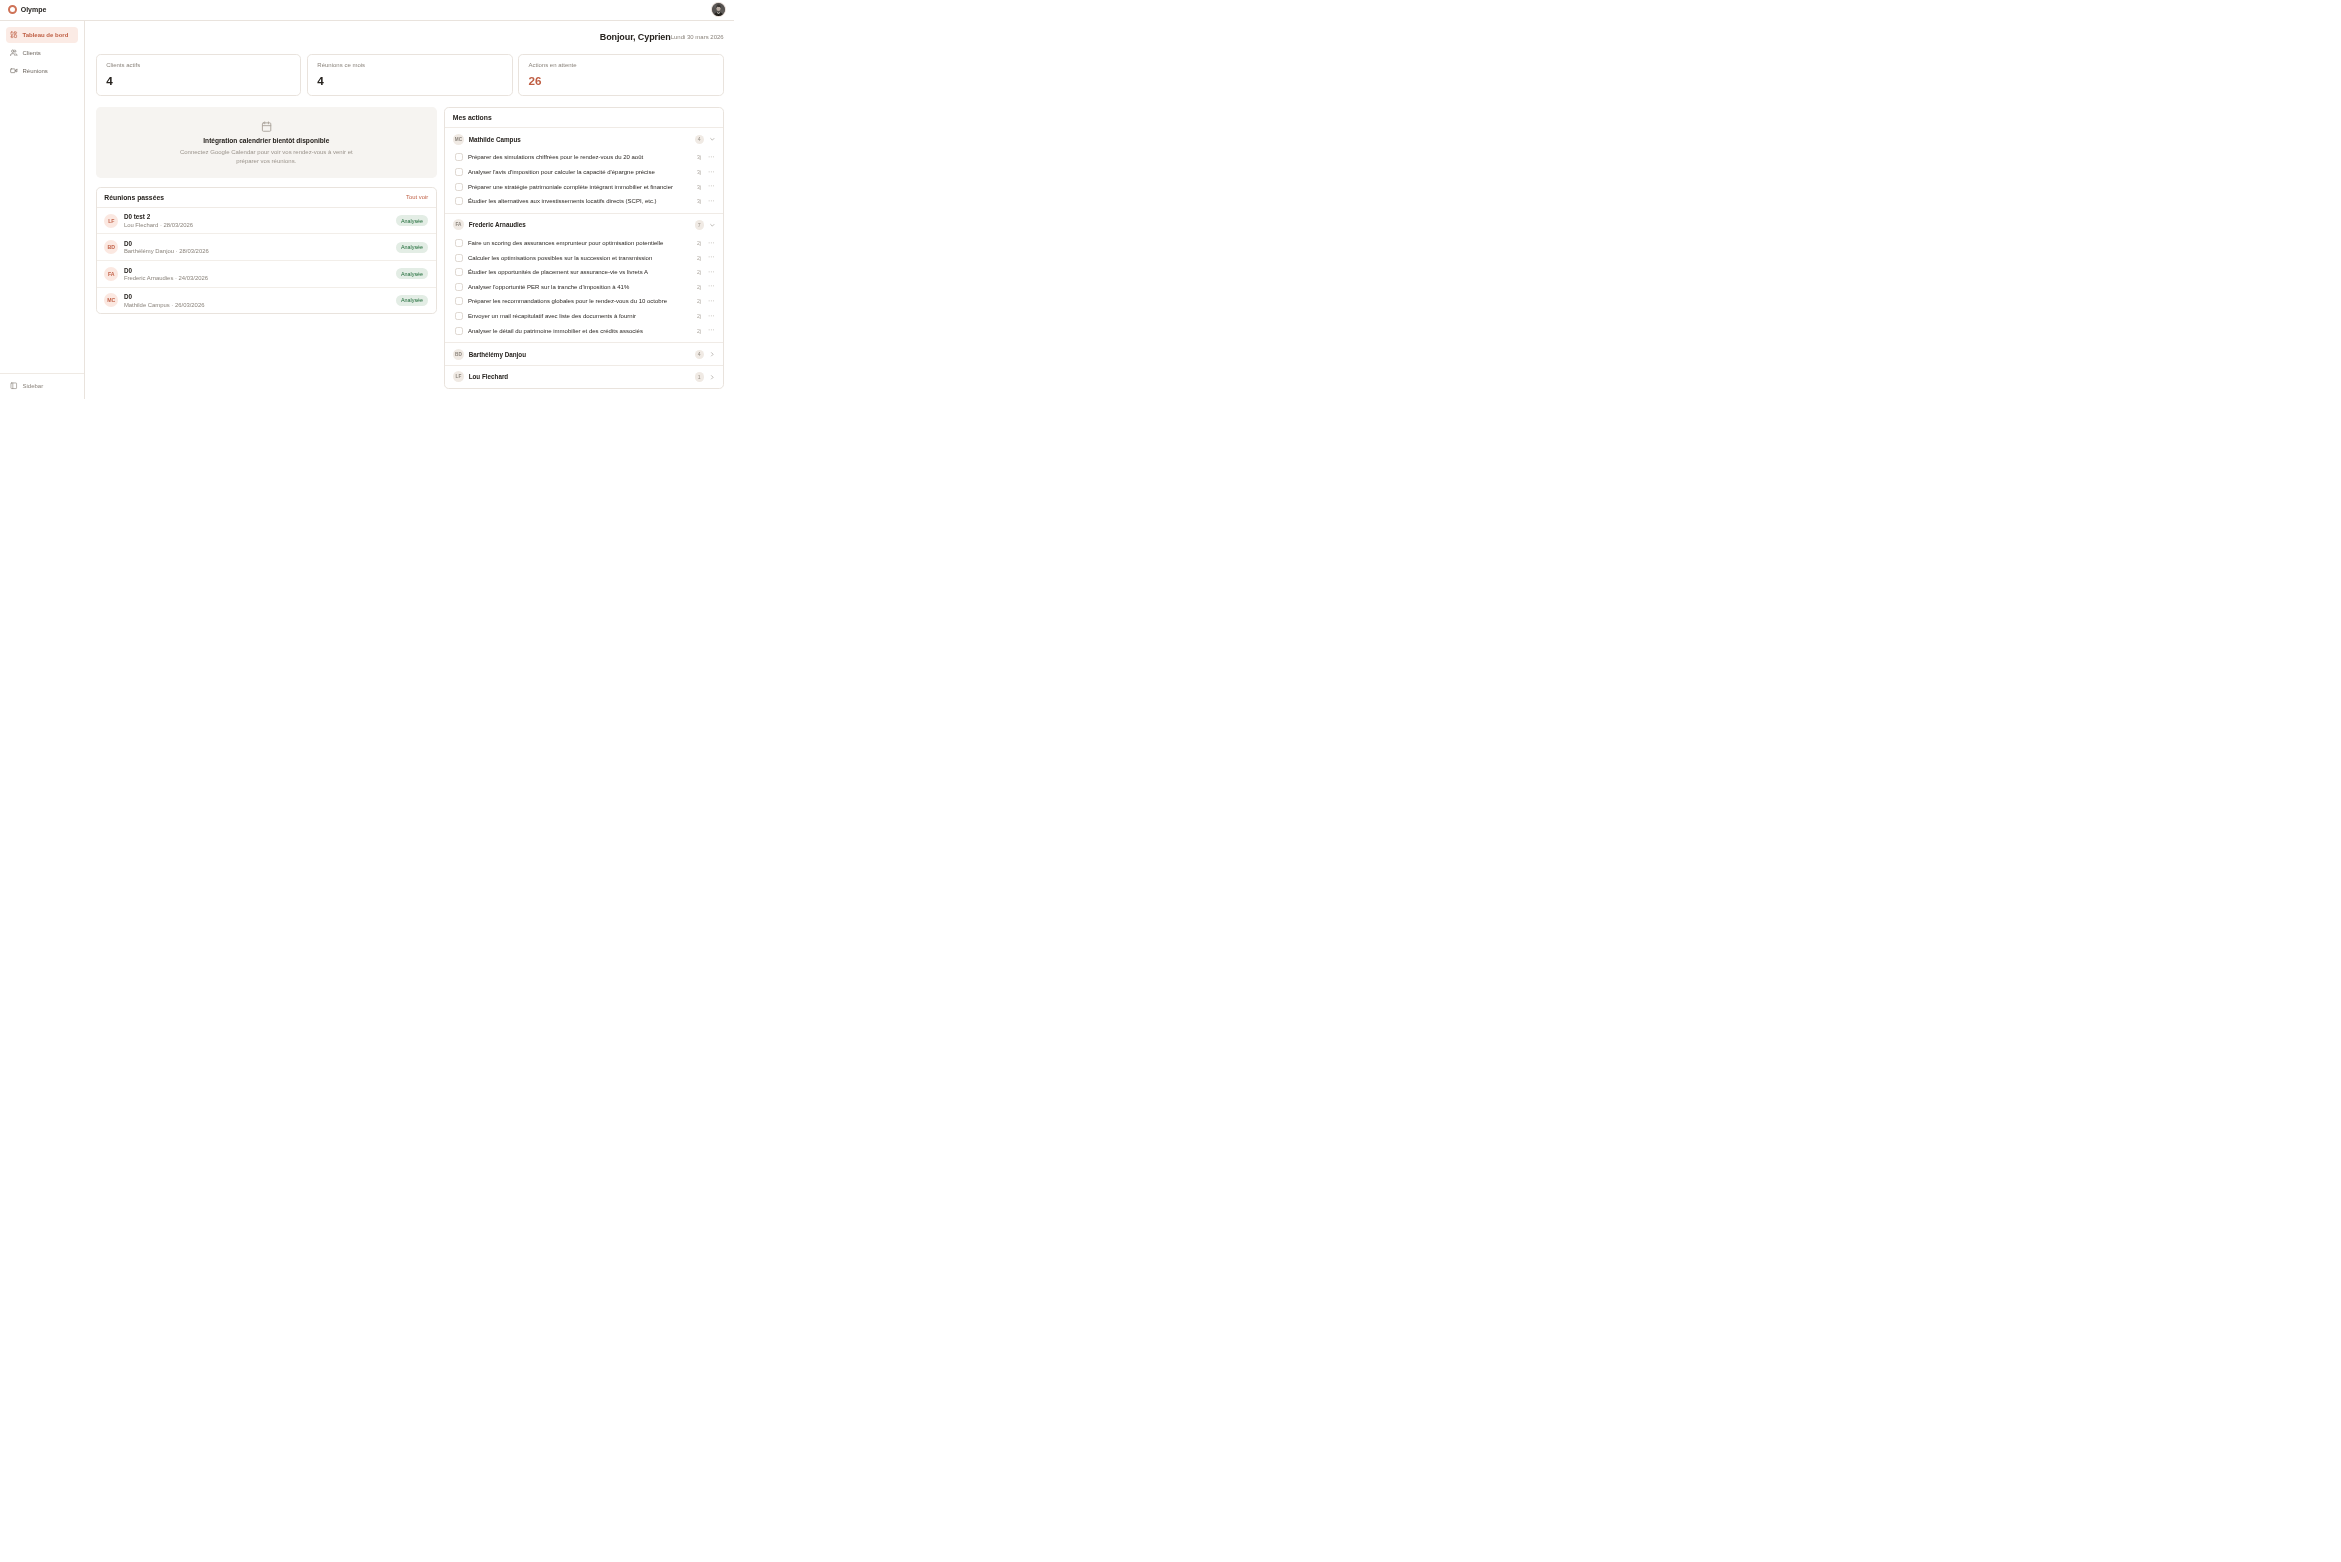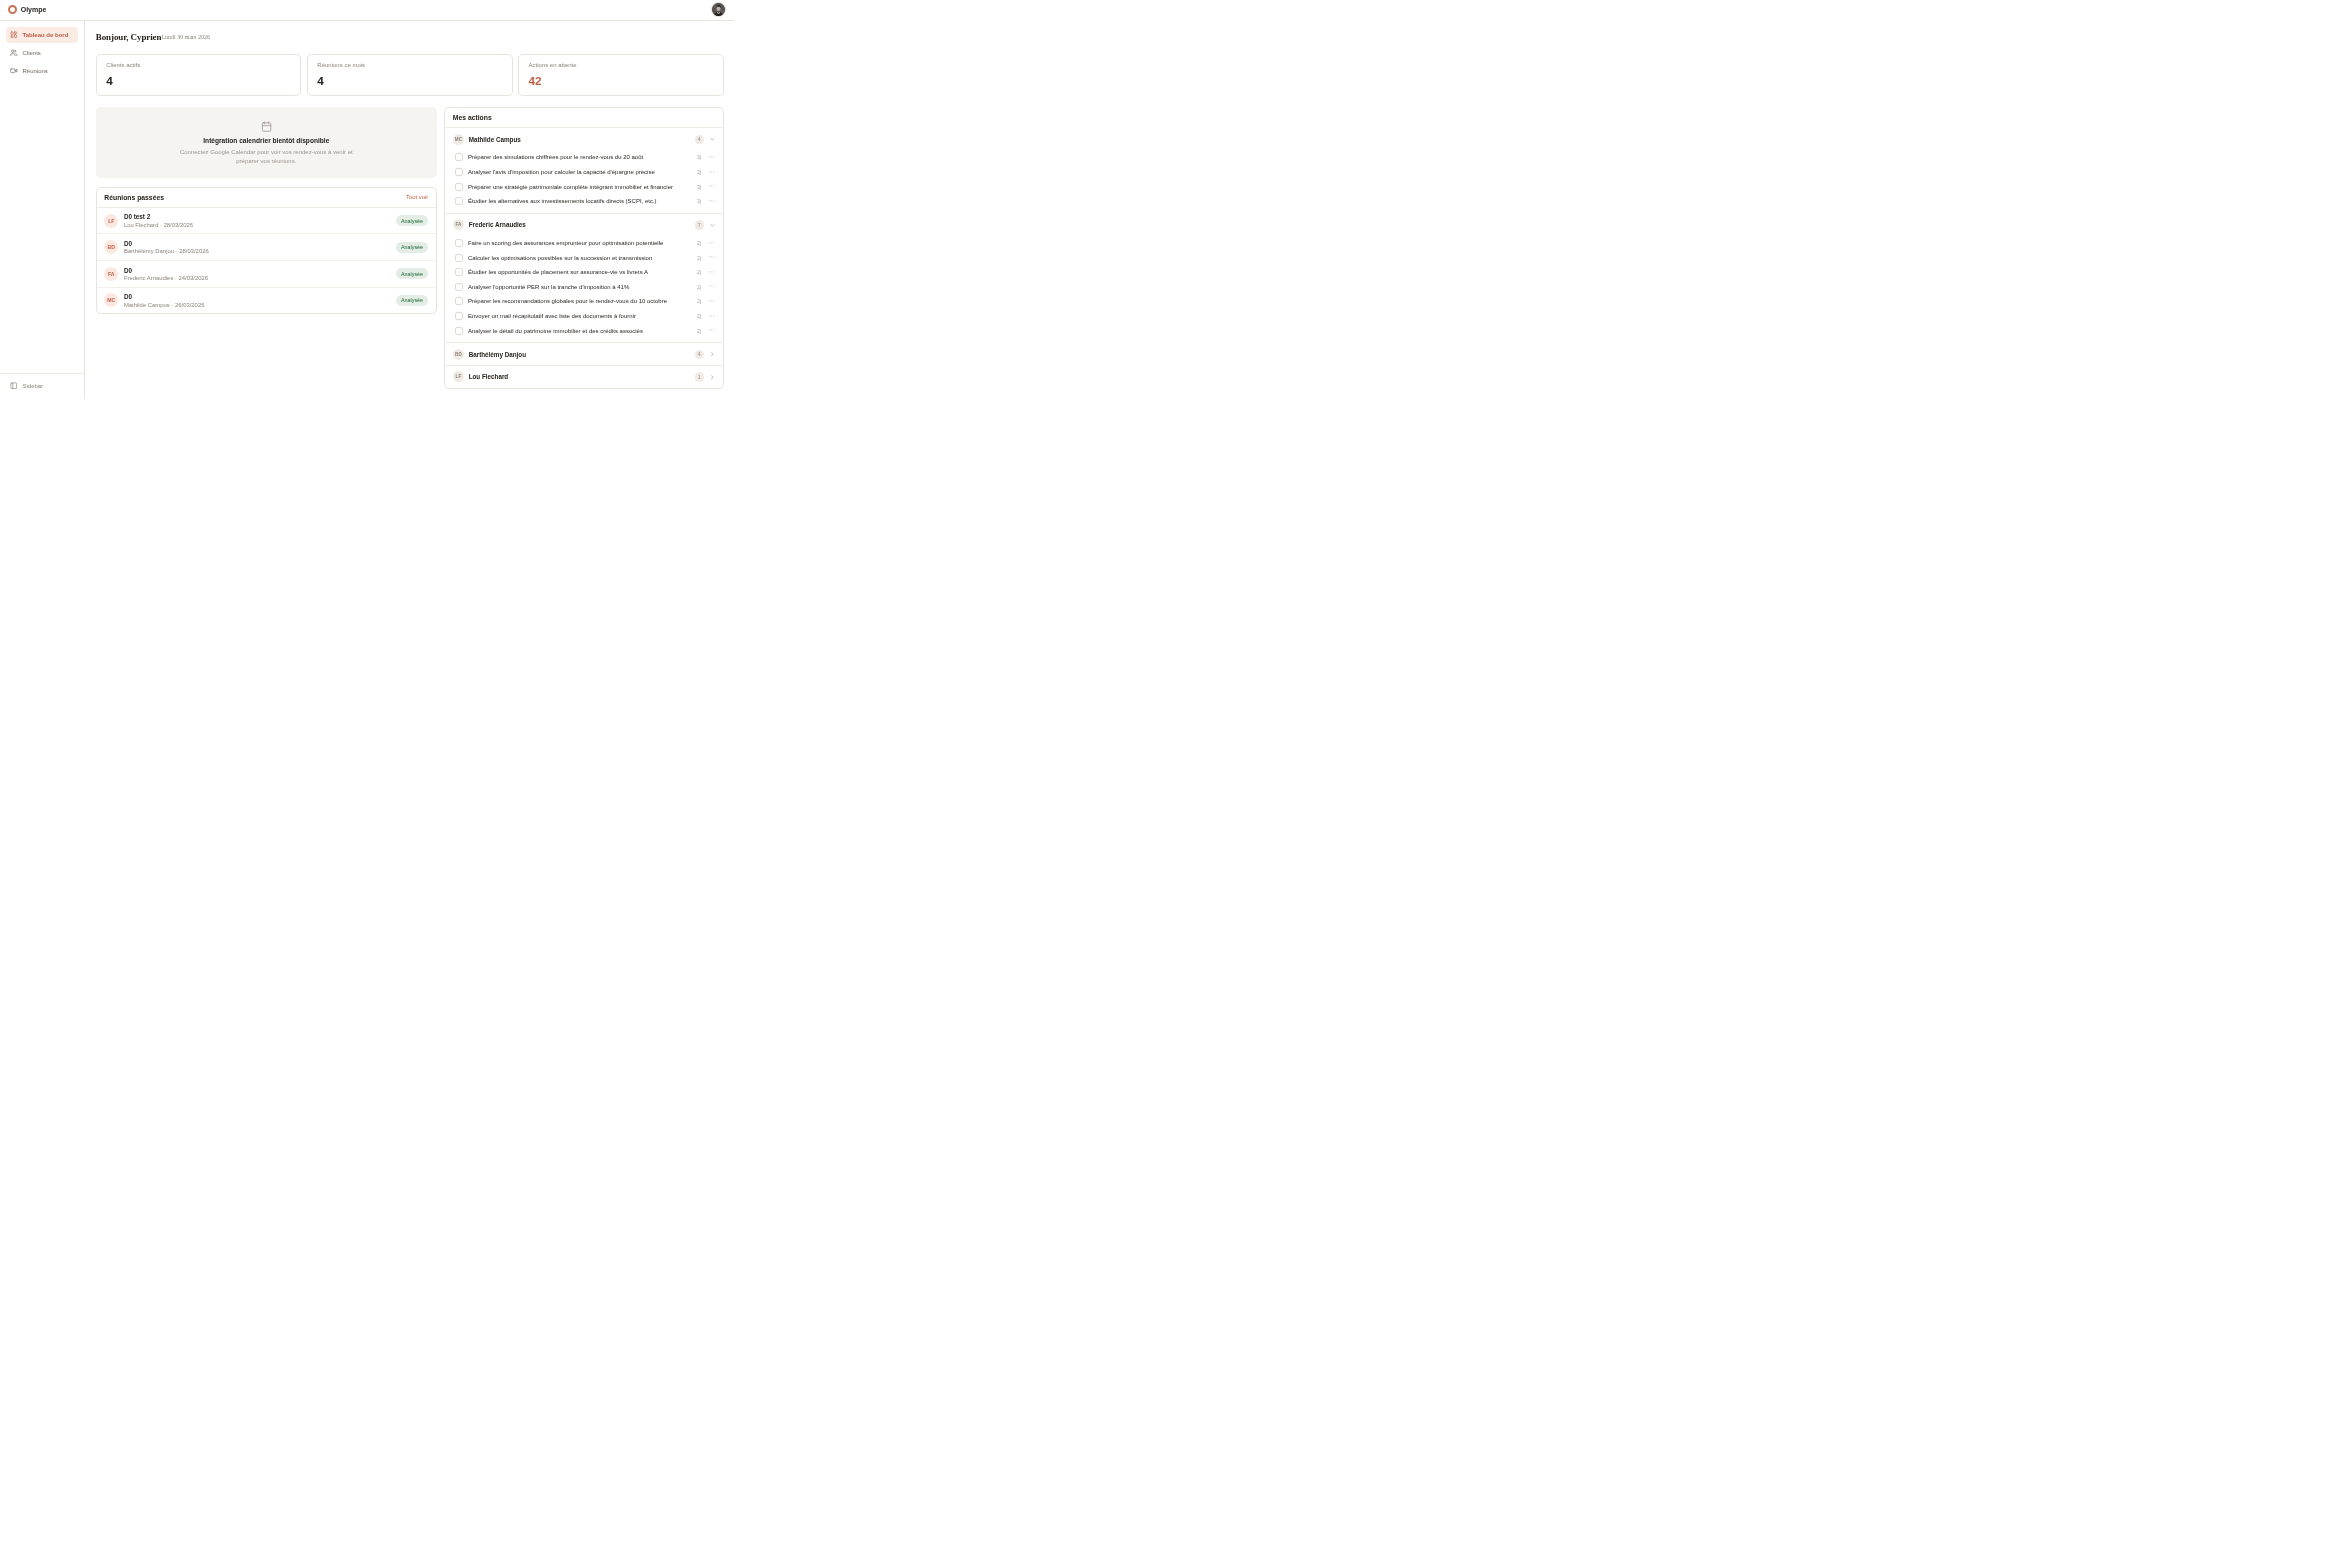--- a/index.html
+++ b/index.html
@@ -34,21 +34,21 @@
   .nav-item{
     display:flex;align-items:center;gap:4.7px;height:16px;padding:0 4.7px;margin-bottom:1.9px;
     border-radius:3.7px;font-size:6px;color:#6E6760;cursor:pointer;white-space:nowrap;
   }
   .nav-item svg{width:7.5px;height:7.5px;flex:none;}
   .nav-item.active{background:#FBEBE5;color:#BF5E43;font-weight:bold;}
   .side-foot{border-top:0.5px solid #EFEAE4;padding:4.2px 5.6px 4.7px;}
   .side-foot .nav-item{margin-bottom:0;color:#8A837B;}
   
   .main{flex:1;box-sizing:border-box;padding:11.2px 10.3px 0 10.8px;}
-  .page-head{display:flex;align-items:center;justify-content:flex-start;font-family:Liberation Serif, serif;}
+  .page-head{display:flex;align-items:center;justify-content:flex-end;}
   .page-head h1{margin:0;font-size:9px;letter-spacing:-0.1px;color:#26221E;}
   .page-date{font-size:6px;color:#8A837B;}
   .stats-row{display:flex;gap:5.6px;margin-top:12px;}
   .stat-card{
     flex:1;box-sizing:border-box;border:0.5px solid #E9E3DD;border-radius:4.7px;
     padding:7.5px 9.4px 8.4px;background:#fff;
   }
   .stat-label{font-size:6px;color:#8A837B;}
   .stat-value{font-size:11.7px;font-weight:bold;margin-top:5.6px;color:#26221E;}
   .stat-card.accent .stat-value{color:#BF5E43;}
@@ -183,21 +183,21 @@
         <div class="stat-card">
     <div class="stat-label">Clients actifs</div>
     <div class="stat-value">4</div>
   </div>
         <div class="stat-card">
     <div class="stat-label">Réunions ce mois</div>
     <div class="stat-value">4</div>
   </div>
         <div class="stat-card accent">
     <div class="stat-label">Actions en attente</div>
-    <div class="stat-value">42</div>
+    <div class="stat-value">26</div>
   </div>
       </div>
 
     <div class="content-cols">
       <div class="left-col">
         <section class="banner">
           <svg class="cal-icon" viewBox="0 0 24 24" fill="none" stroke="currentColor" stroke-width="2" stroke-linecap="round" stroke-linejoin="round">
               <rect x="3" y="4" width="18" height="18" rx="2"></rect>
               <path d="M8 2v4"></path>
               <path d="M16 2v4"></path>

